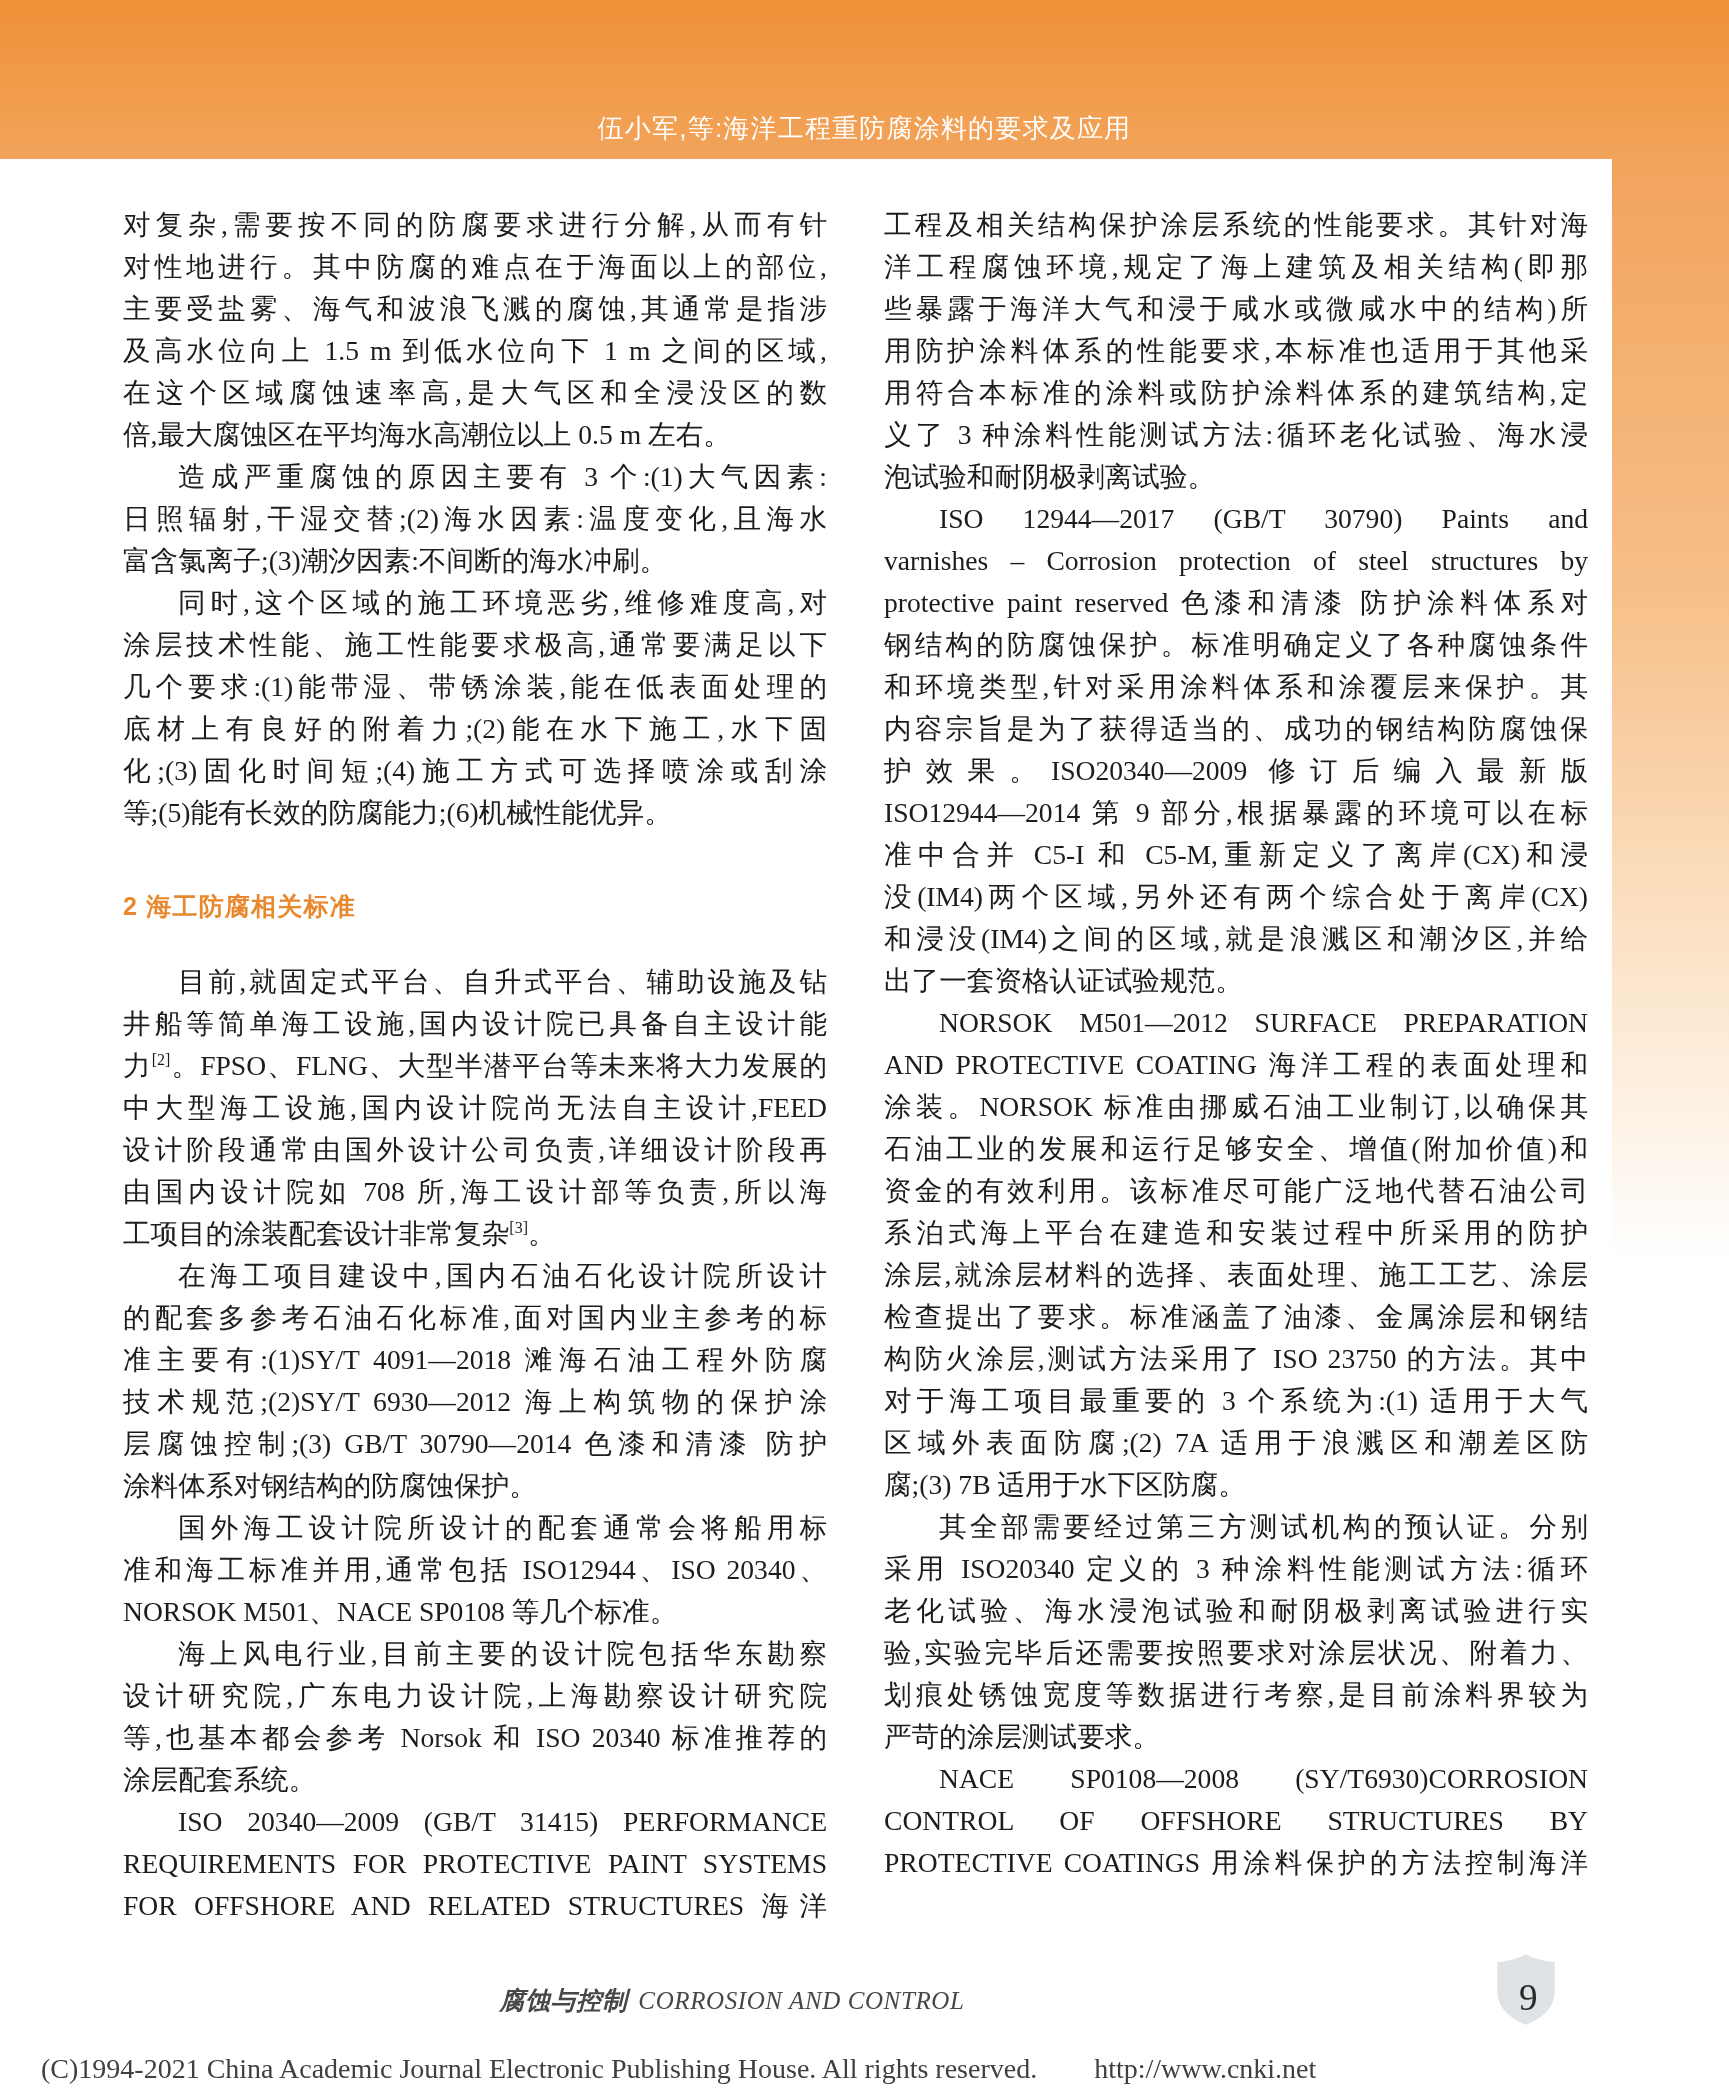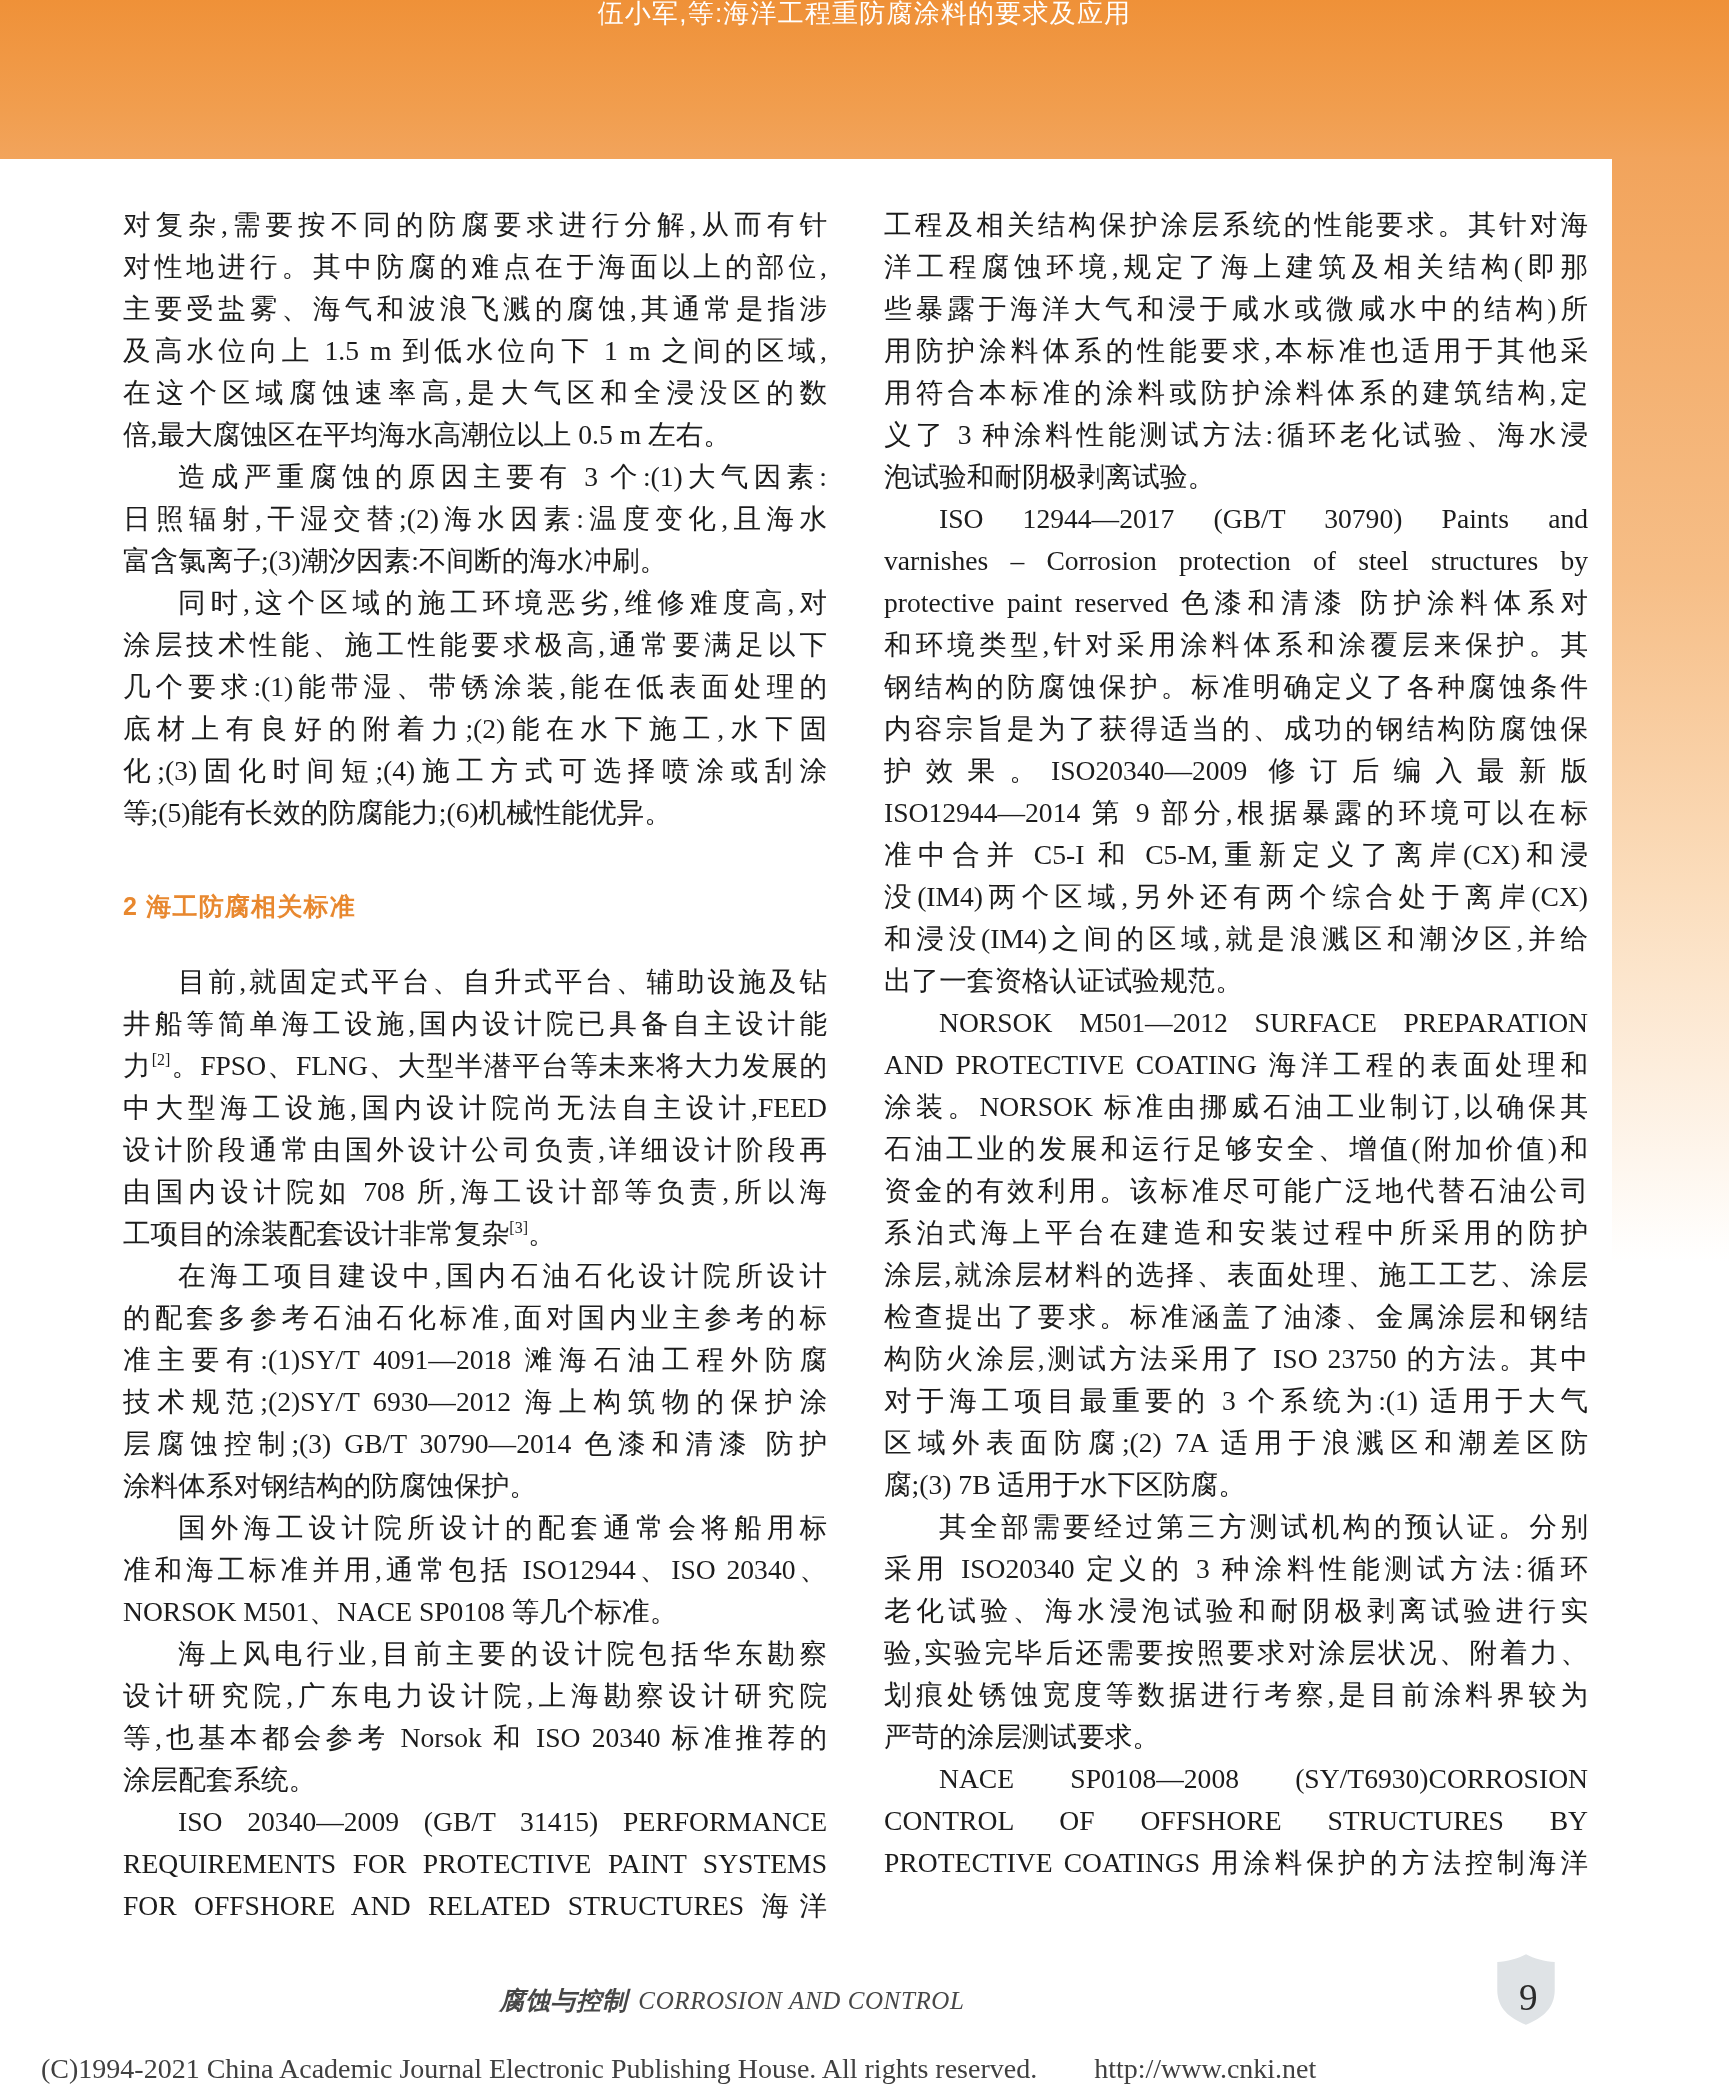--- a/index.html
+++ b/index.html
@@ -6,21 +6,21 @@
   .page {
     position:relative; width:1729px; height:2097px;
     background:#ffffff; overflow:hidden;
     font-family:"Liberation Serif","DejaVu Serif",serif;
     color:#1c1c1c;
   }
   
   .header-band {
     position:absolute; left:0; top:0; width:1729px; height:159px;
     background:linear-gradient(180deg,#EF9138 0%,#F19E4F 70%,#F2A45C 100%);
-    display:flex; justify-content:center; align-items:flex-start;
+    display:flex; justify-content:center; align-items:flex-end;
   }
   .running-title {
     font-family:"Liberation Sans","DejaVu Sans",sans-serif;
     font-size:26px; line-height:26px; color:#ffffff;
     padding-bottom:18px; letter-spacing:1.2px;
   }
   .side-band {
     position:absolute; left:1612px; top:159px; width:117px; height:1102px;
     background:linear-gradient(180deg,#F2A45C 0%,#F6BE87 38%,#FBDDBC 66%,#FFFFFF 100%);
   }
@@ -136,22 +136,22 @@
         <div class="line">些暴露于海洋大气和浸于咸水或微咸水中的结构)所</div>
         <div class="line">用防护涂料体系的性能要求,本标准也适用于其他采</div>
         <div class="line">用符合本标准的涂料或防护涂料体系的建筑结构,定</div>
         <div class="line">义了 3 种涂料性能测试方法:循环老化试验、海水浸</div>
         <div class="line para-end">泡试验和耐阴极剥离试验。</div>
       </div>
       <div>
         <div class="line first">ISO 12944—2017 (GB/T 30790) Paints and</div>
         <div class="line">varnishes – Corrosion protection of steel structures by</div>
         <div class="line">protective paint reserved 色漆和清漆 防护涂料体系对</div>
+        <div class="line">钢结构的防腐蚀保护。标准明确定义了各种腐蚀条件</div>
         <div class="line">和环境类型,针对采用涂料体系和涂覆层来保护。其</div>
-        <div class="line">钢结构的防腐蚀保护。标准明确定义了各种腐蚀条件</div>
         <div class="line">内容宗旨是为了获得适当的、成功的钢结构防腐蚀保</div>
         <div class="line">护效果。ISO20340—2009 修订后编入最新版</div>
         <div class="line">ISO12944—2014 第 9 部分,根据暴露的环境可以在标</div>
         <div class="line">准中合并 C5-I 和 C5-M,重新定义了离岸(CX)和浸</div>
         <div class="line">没(IM4)两个区域,另外还有两个综合处于离岸(CX)</div>
         <div class="line">和浸没(IM4)之间的区域,就是浪溅区和潮汐区,并给</div>
         <div class="line para-end">出了一套资格认证试验规范。</div>
       </div>
       <div>
         <div class="line first">NORSOK M501—2012 SURFACE PREPARATION</div>

